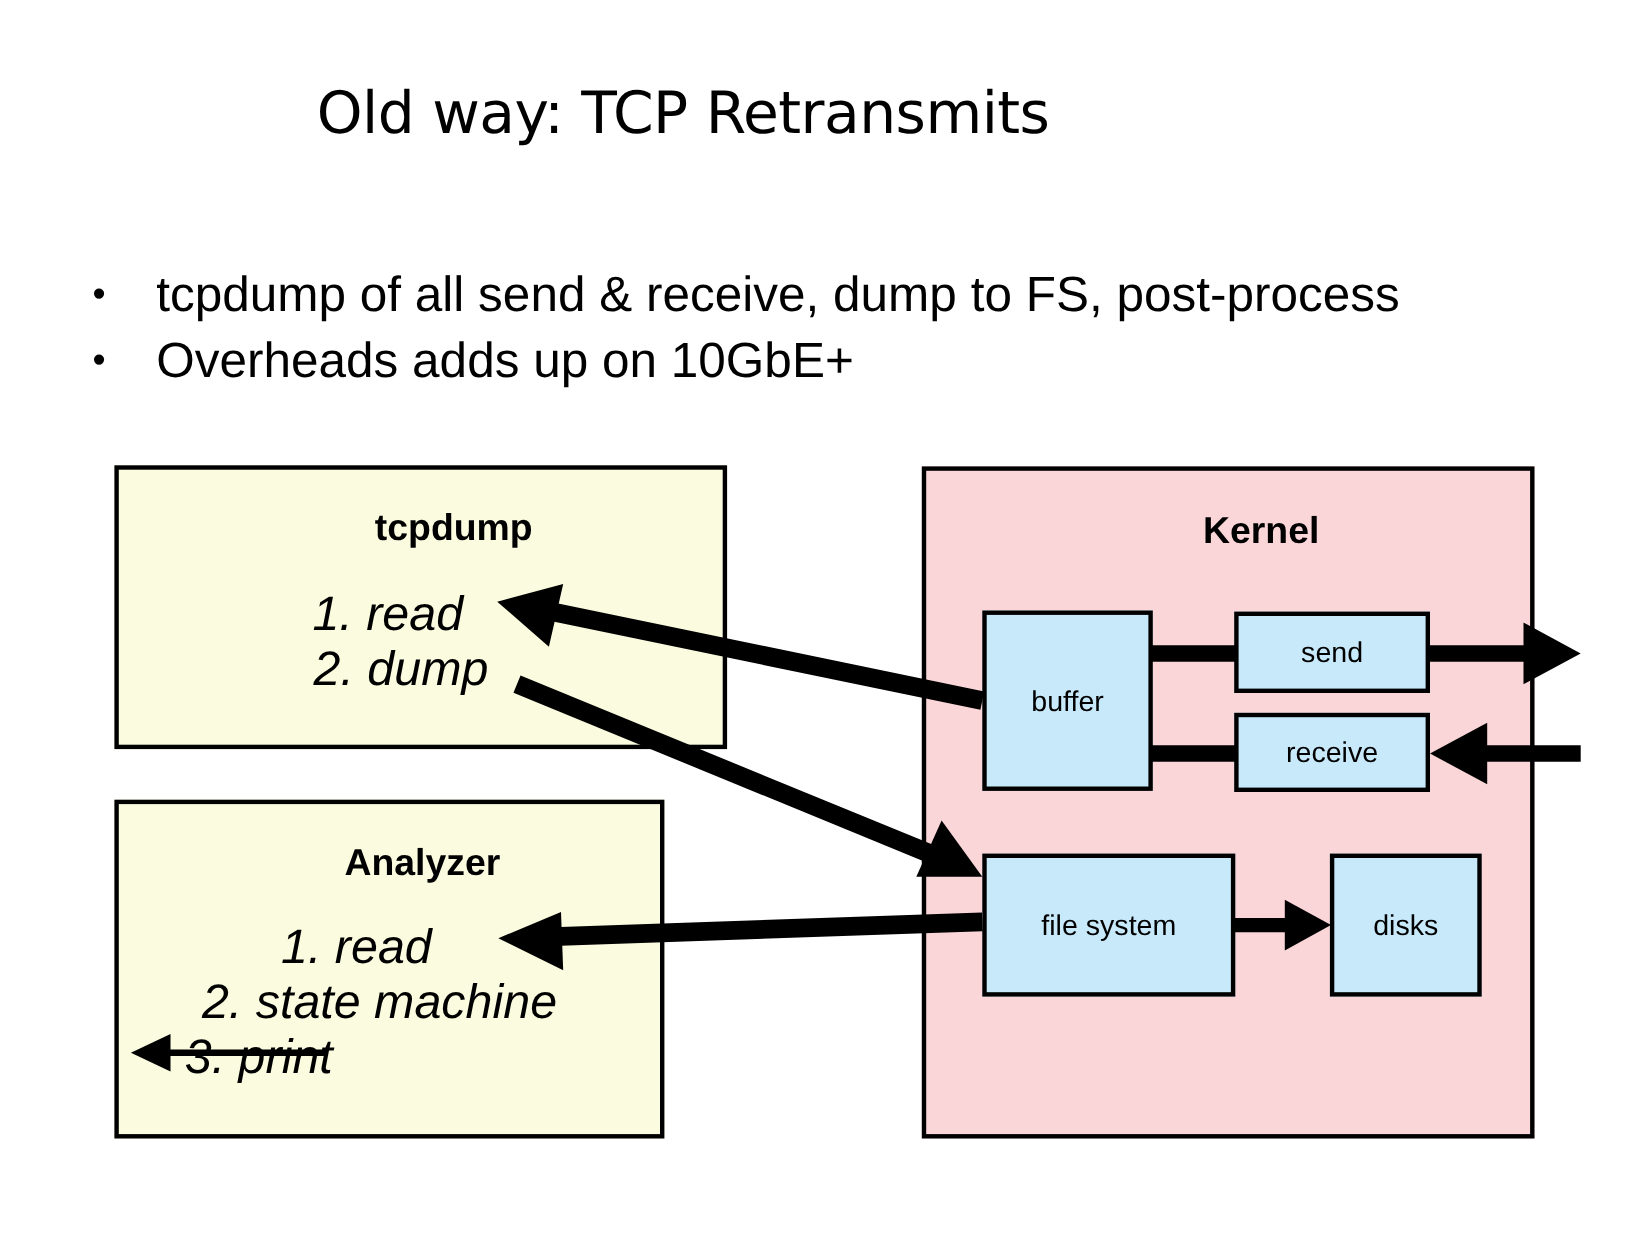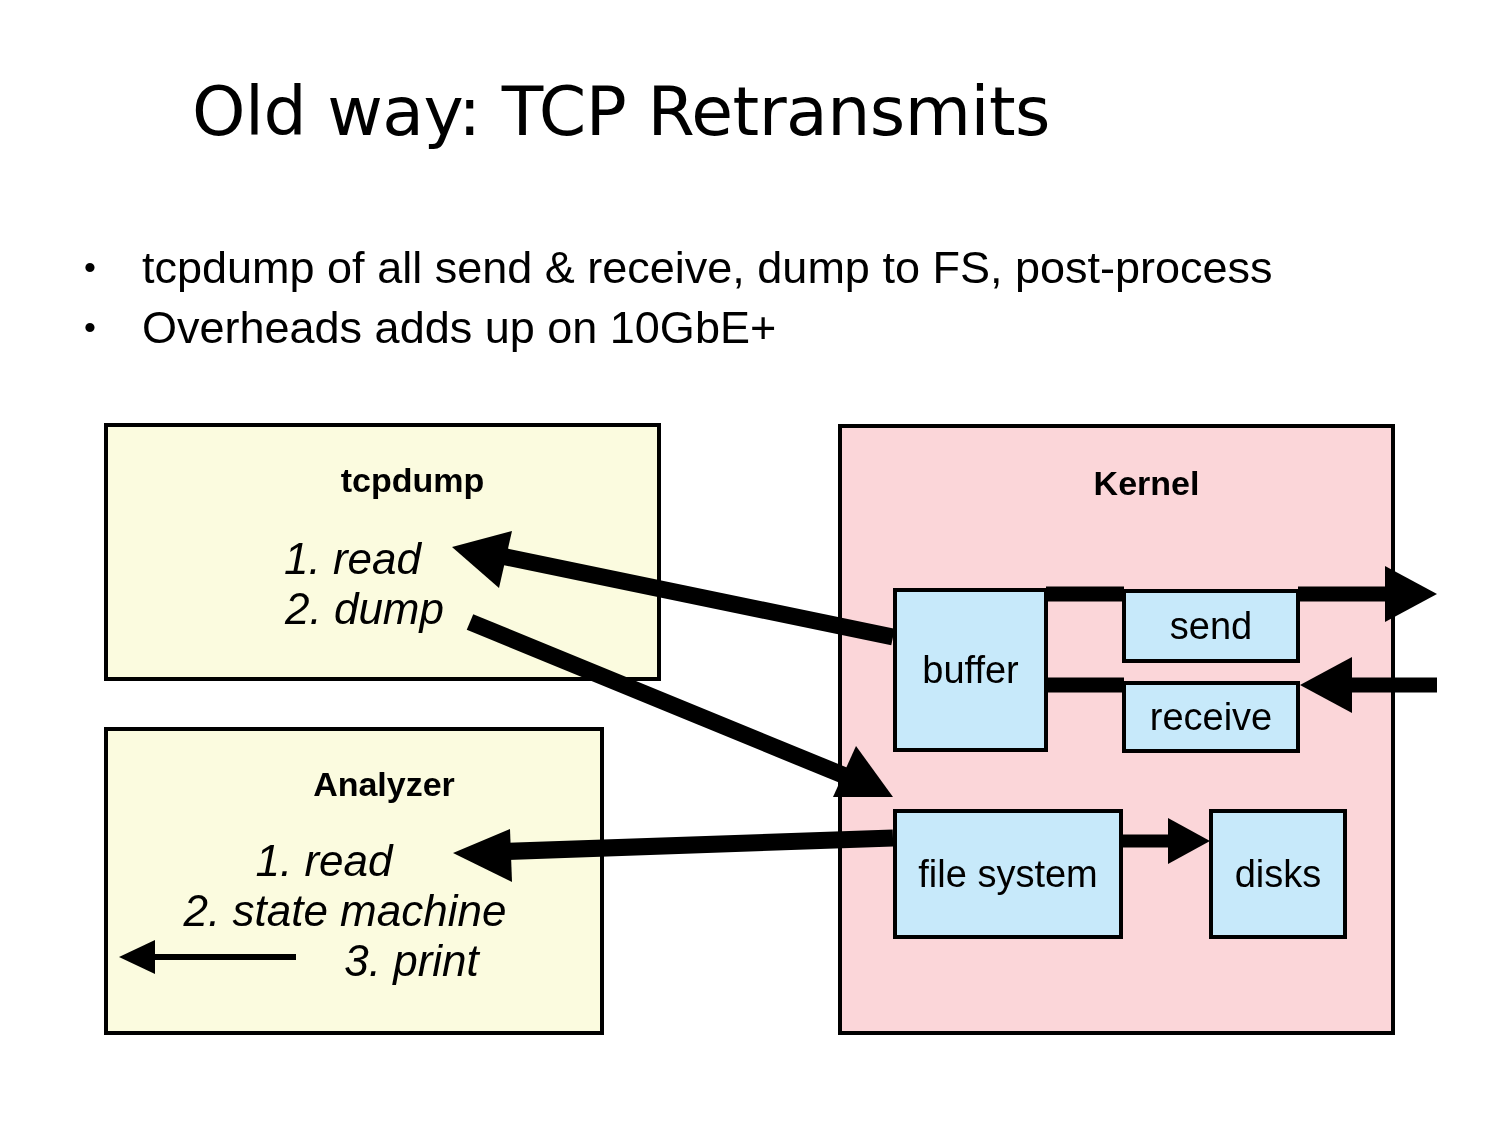--- a/index.html
+++ b/index.html
@@ -18,21 +18,21 @@
   }
 
   
   #slide-title {
     position: absolute;
     left: 0;
     top: 76px;
     width: 1242px;
     text-align: center;
     font-family: "DejaVu Sans", sans-serif;
-    font-size: 68px;
+    font-size: 53px;
     font-weight: 400;
     letter-spacing: -0.5px;
     line-height: 1.05;
     white-space: nowrap;
   }
 
   
   #bullet-list {
     position: absolute;
     left: 84px;
@@ -86,24 +86,23 @@
   }
 
   .node {
     position: absolute;
     background: #c7e9fa;
     border: 4px solid #000000;
     box-sizing: border-box;
     display: flex;
     align-items: center;
     justify-content: center;
-    font-size: 38px;
+    font-size: 26px;
     font-family: "Liberation Sans", sans-serif;
     white-space: nowrap;
-    margin-top: 33px;
   }
 
   
   #arrow-layer {
     position: absolute;
     left: 0;
     top: 0;
     width: 1500px;
     height: 1125px;
     pointer-events: none;
@@ -128,21 +127,21 @@
 <div class="panel panel-yellow" style="left:104px; top:423px; width:557px; height:258px;">
   <div class="panel-title" style="top:34px;">tcpdump</div>
   <div class="step" style="left:0; top:107px; width:100%; text-align:center; padding-right:60px; box-sizing:border-box;">1. read</div>
   <div class="step" style="left:0; top:157px; width:100%; text-align:center; padding-right:36px; box-sizing:border-box;">2. dump</div>
 </div>
 
 <div class="panel panel-yellow" style="left:104px; top:727px; width:500px; height:308px;">
   <div class="panel-title" style="top:34px;">Analyzer</div>
   <div class="step" style="left:0; top:105px; width:100%; text-align:center; padding-right:60px; box-sizing:border-box;">1. read</div>
   <div class="step" style="left:11px; top:155px; width:100%; text-align:center; padding-right:40px; box-sizing:border-box;">2. state machine</div>
-  <div class="step" style="left:0; top:205px; width:100%; text-align:center; padding-left:115px; box-sizing:border-box;">3. print</div>
+  <div class="step" style="left:0; top:205px; width:100%; padding-left:60px; box-sizing:border-box;">3. print</div>
 </div>
 
 <div class="panel panel-pink" style="left:838px; top:424px; width:557px; height:611px;">
   <div class="panel-title" style="top:36px;">Kernel</div>
 </div>
 
 <div class="node" style="left:893px; top:555px; width:155px; height:164px;">
   <span>buffer</span>
 </div>
 

